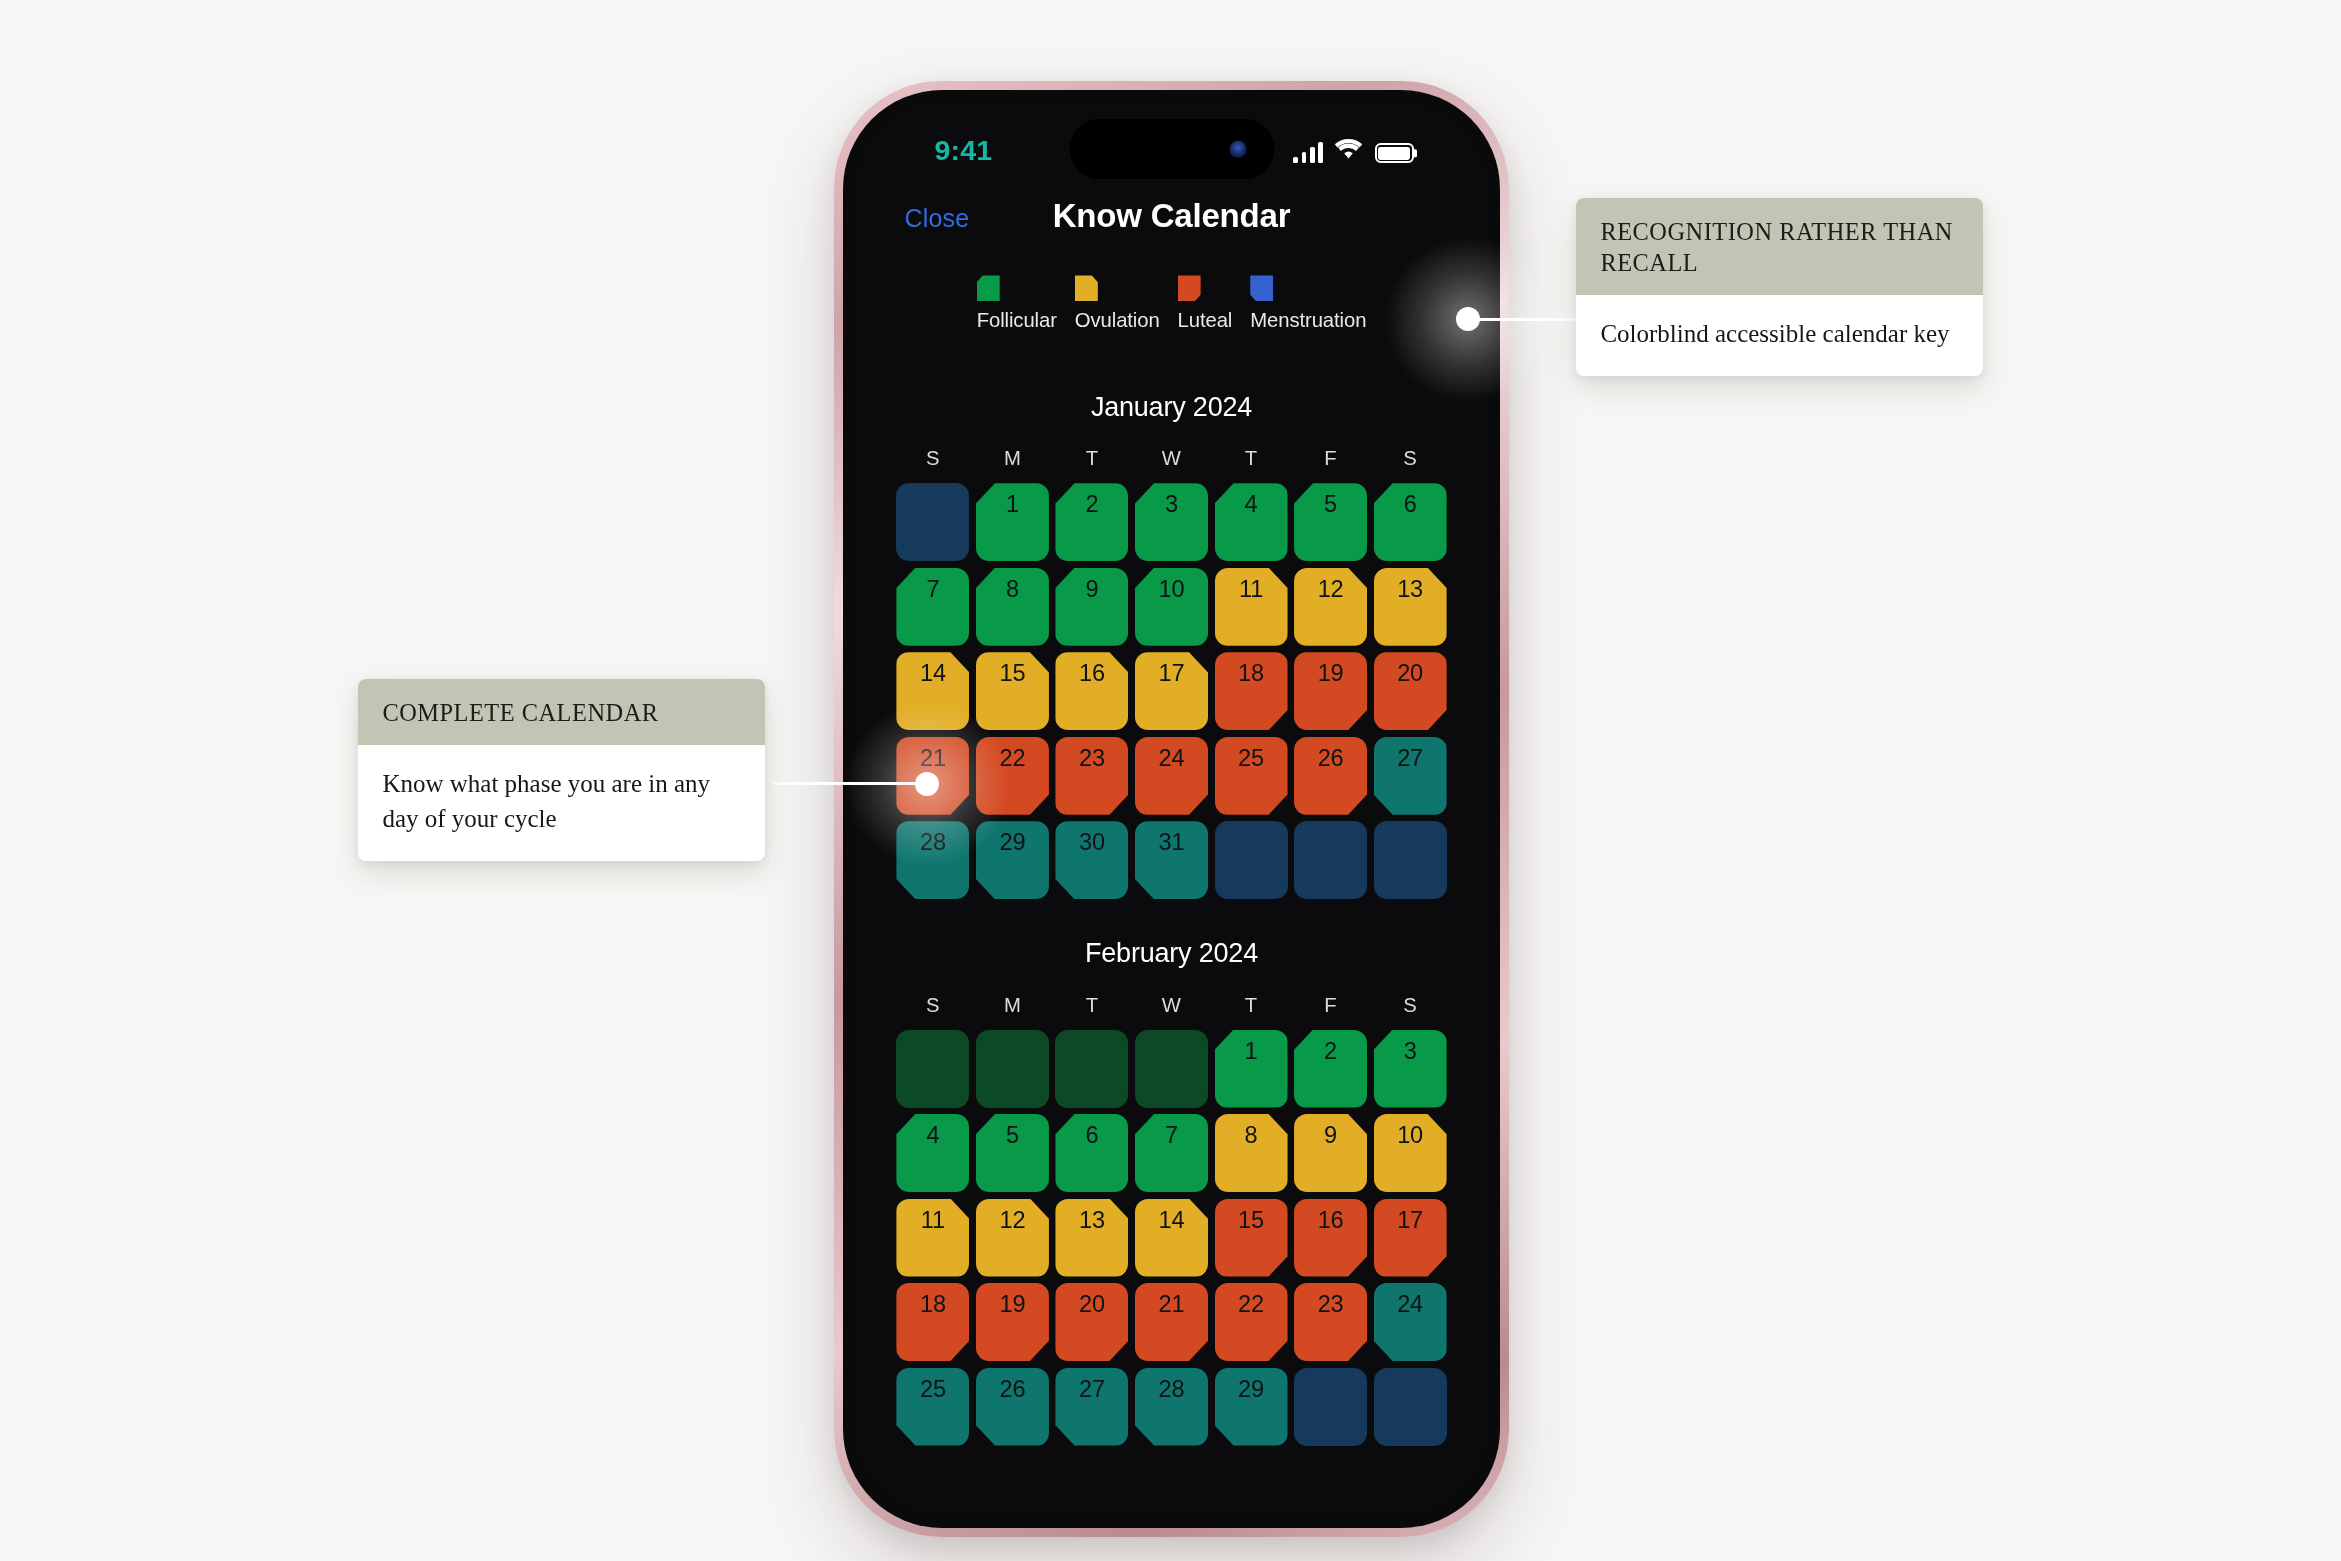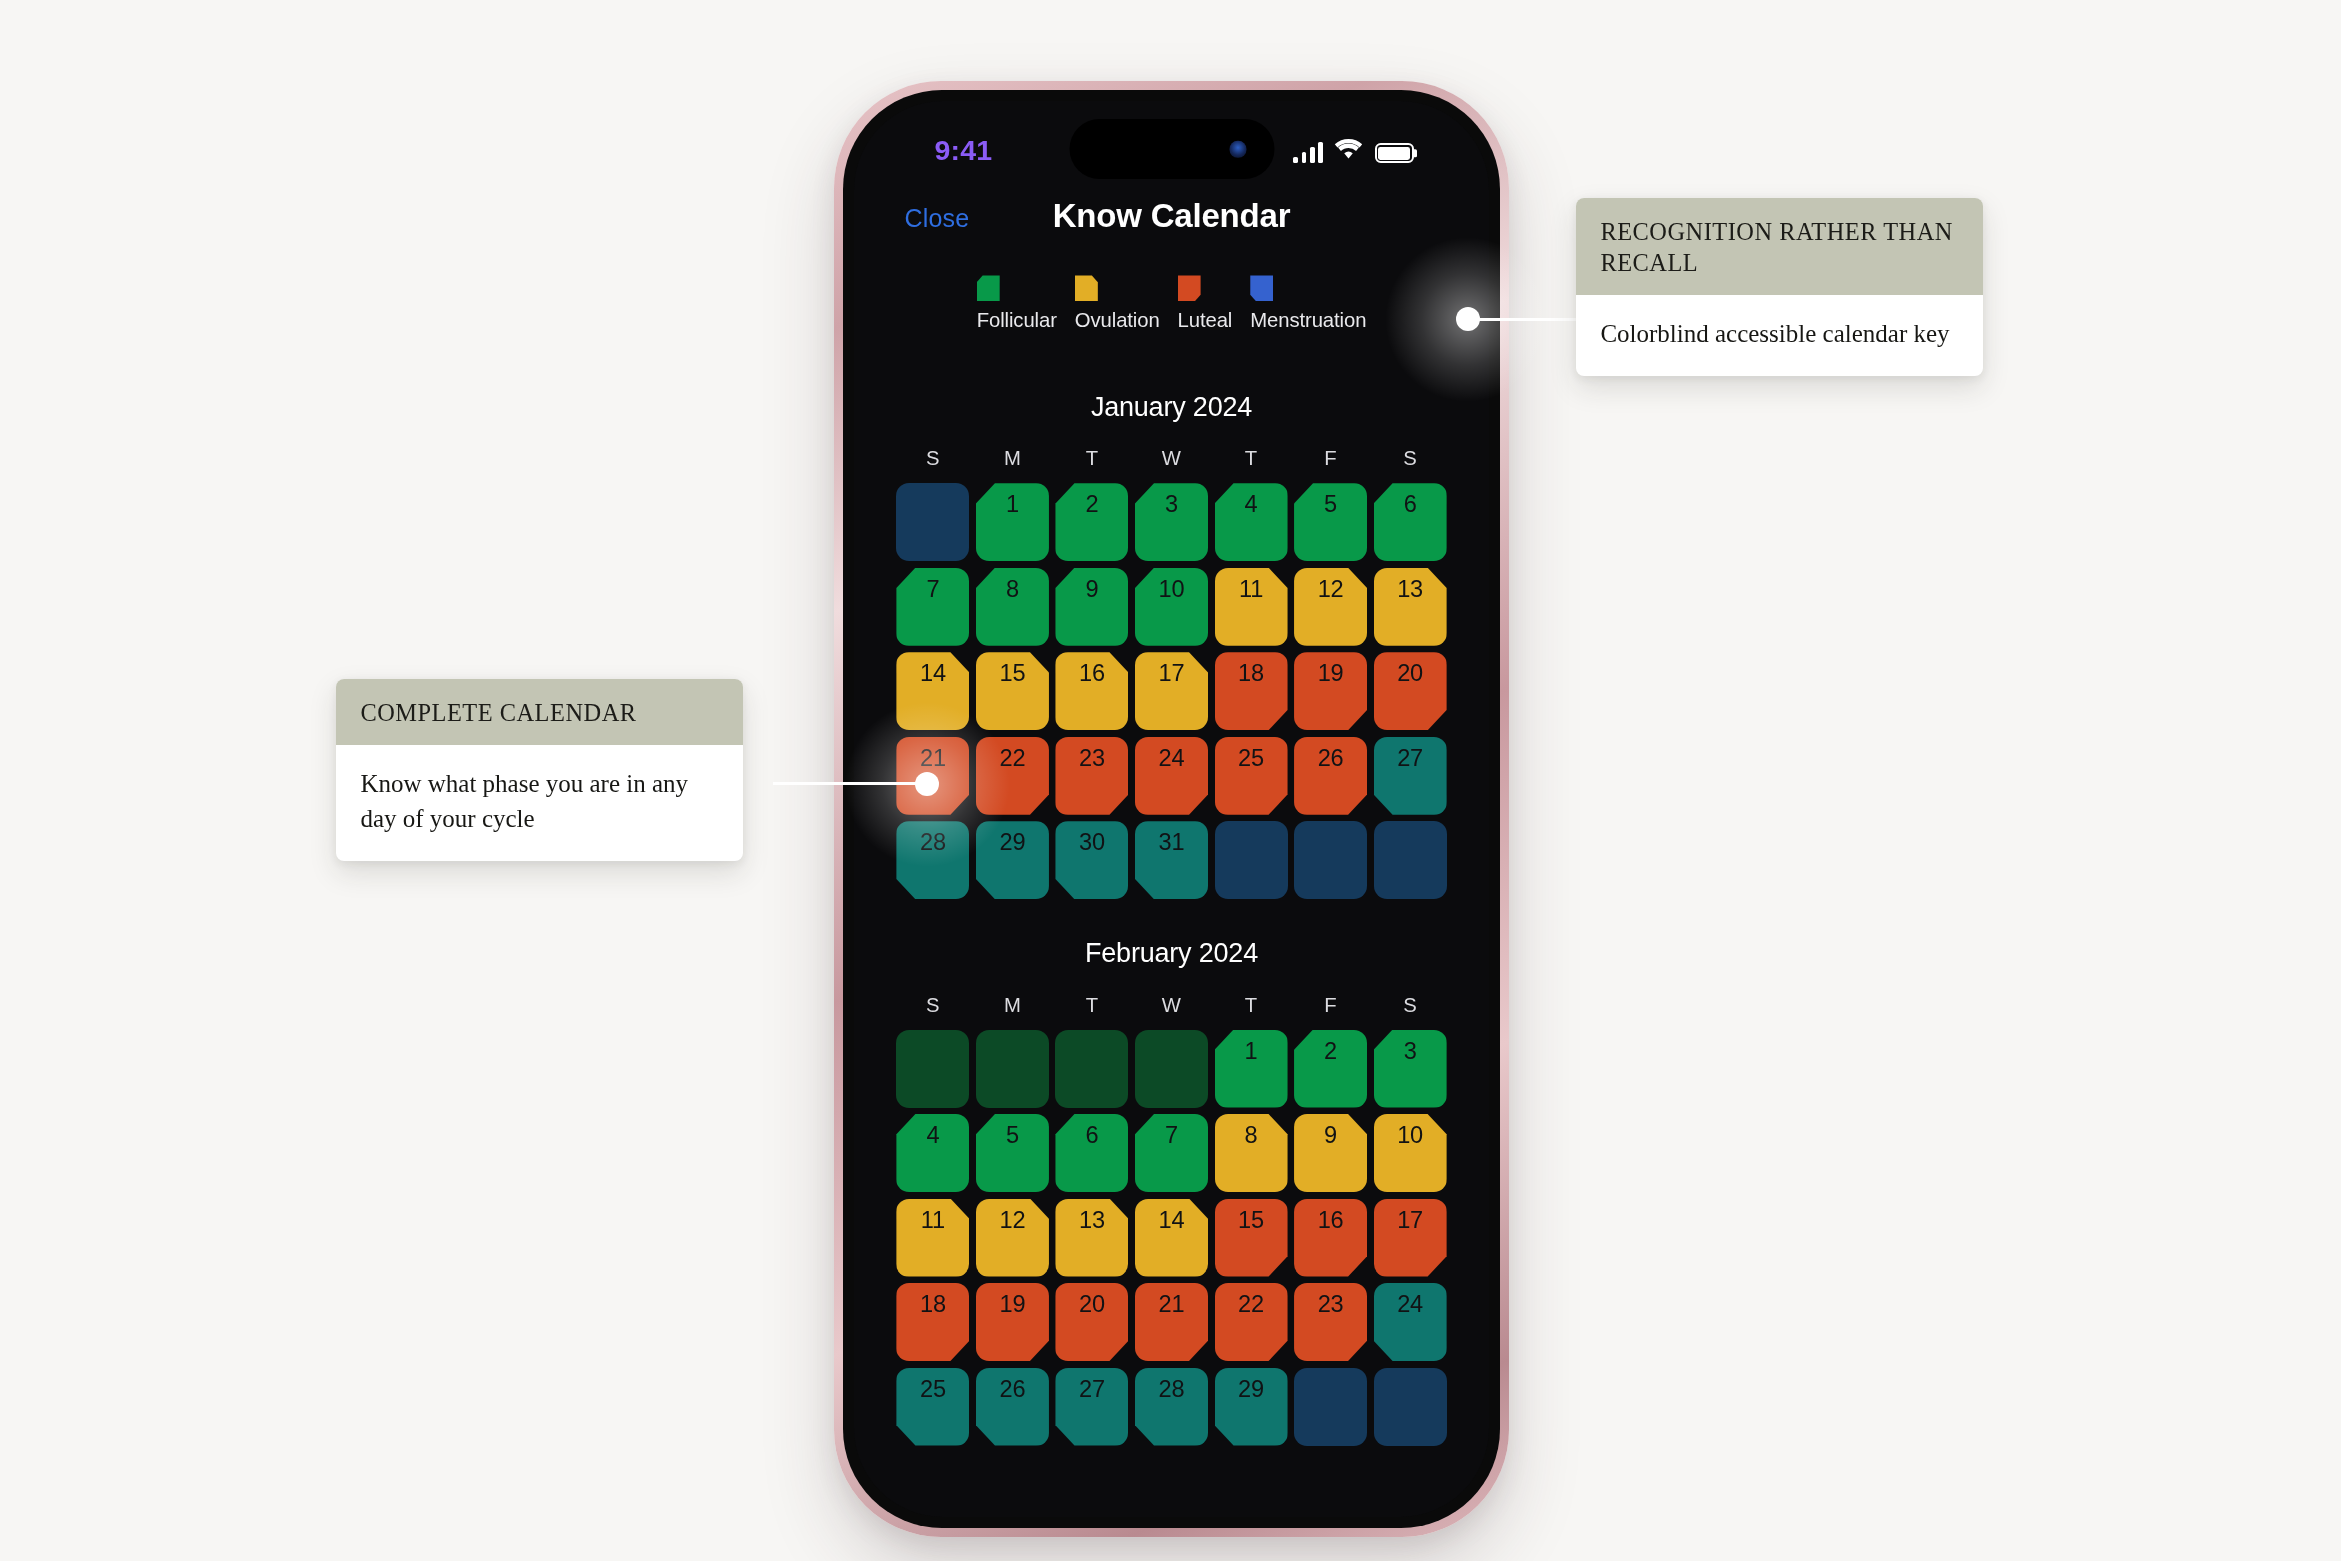--- a/index.html
+++ b/index.html
@@ -34,21 +34,21 @@
     background:#0b0b0d;
     overflow:hidden;
   }
 
   
   #status-bar{
     position:relative; height:91px;
   }
   #status-time{
     position:absolute; left:80px; top:33px;
-    color:#8b5cf6; font-size:28.5px; font-weight:bold;
+    color:#14b8a6; font-size:28.5px; font-weight:bold;
     letter-spacing:0.2px;
   }
   #dynamic-island{
     position:absolute; left:50%; top:18px;
     transform:translateX(-50%);
     width:205px; height:60px;
     border-radius:33px;
     background:#000;
   }
   #camera-glint{
@@ -161,21 +161,21 @@
     line-height:1.28;
   }
   .callout-body{
     padding:21px 24.4px 24.4px 24.4px;
     font-family:"Liberation Serif", serif;
     font-size:25px;
     color:#171714;
     line-height:1.42;
   }
   #callout-right{ left:1576px; top:198px; width:407px; }
-  #callout-left { left:336px;  top:679px; width:407px; }
+  #callout-left { left:358px;  top:679px; width:407px; }
 
   .connector-line{ position:absolute; height:3.3px; background:#fff; }
   .connector-dot{
     position:absolute; width:24.4px; height:24.4px; border-radius:50%;
     background:#fff;
   }
   #connector-line-right{ left:1472px; top:318px; width:110px; }
   #connector-dot-right { left:1456px; top:307px; }
   #connector-line-left { left:773px;  top:782px; width:159px; }
   #connector-dot-left  { left:915px; top:772px; }

